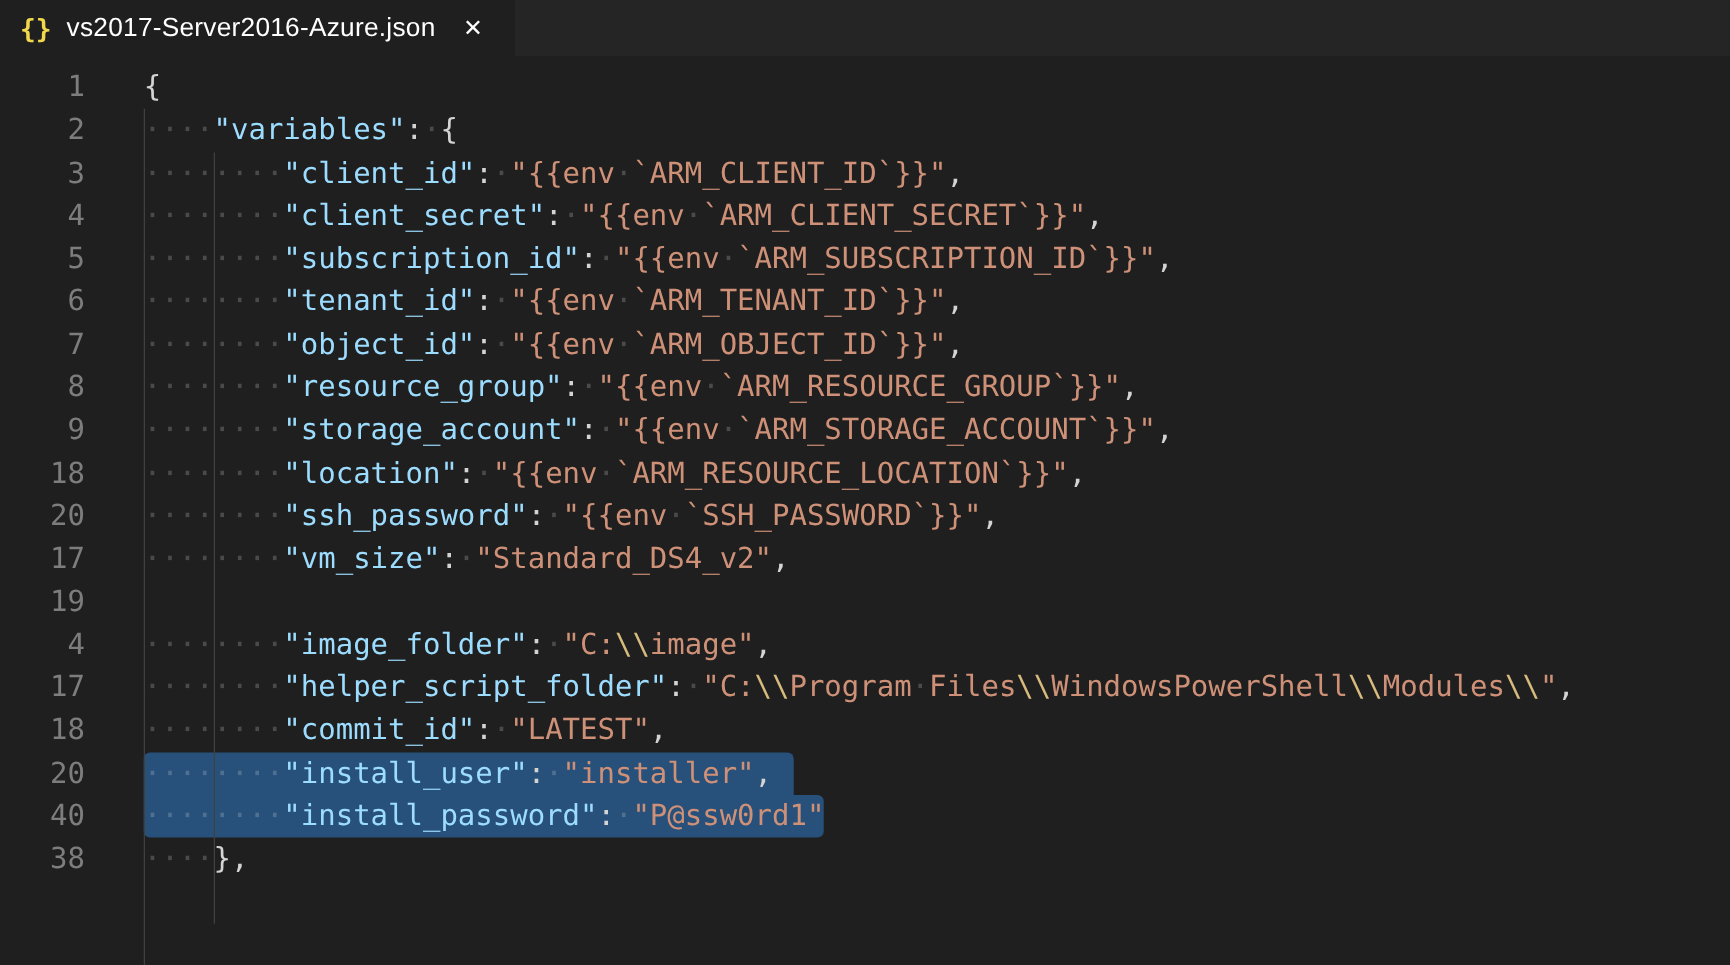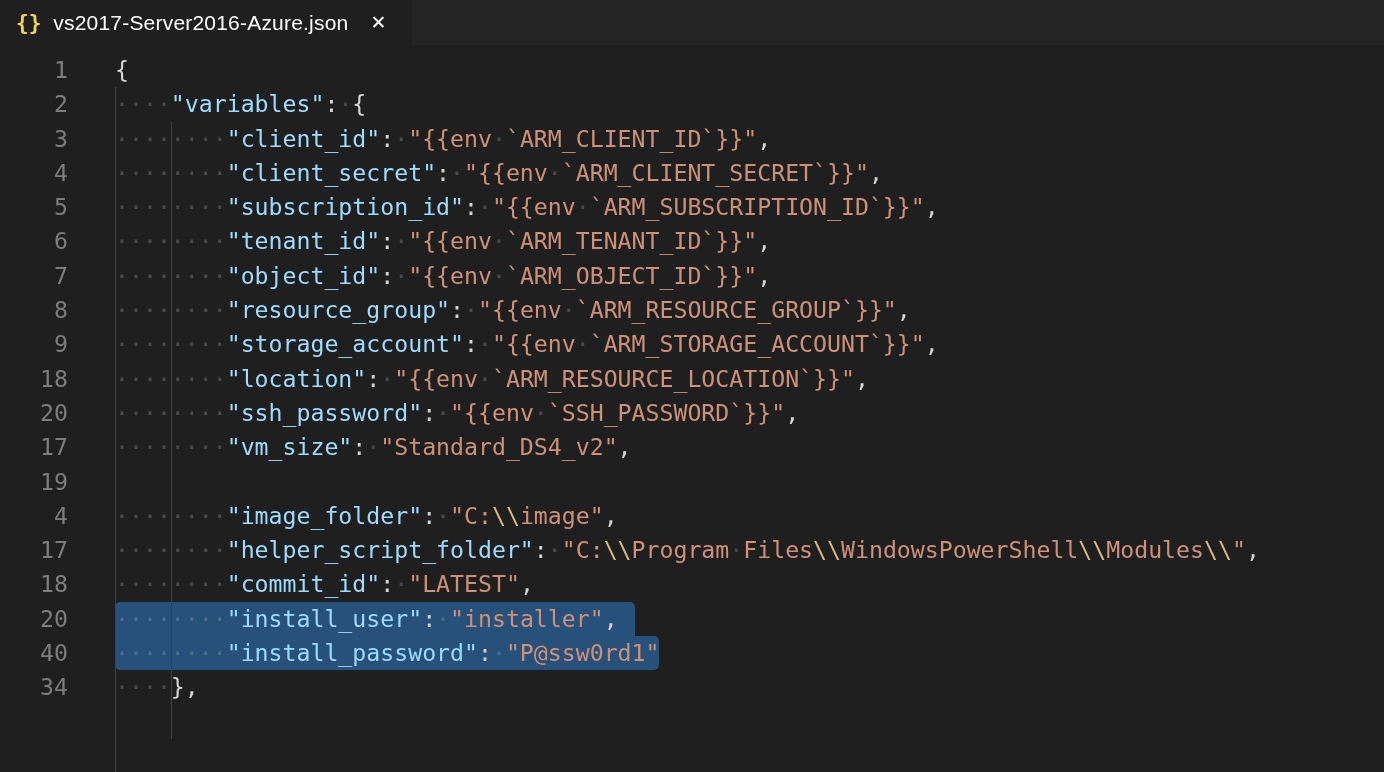--- a/index.html
+++ b/index.html
@@ -126,15 +126,15 @@
       <div class="line"><div class="ln">9</div><div class="code"><span class="tok-w">········</span><span class="tok-k">"storage_account"</span><span class="tok-p">:</span><span class="tok-w">·</span><span class="tok-s">"{{env</span><span class="tok-w">·</span><span class="tok-s">`ARM_STORAGE_ACCOUNT`}}"</span><span class="tok-p">,</span></div></div>
       <div class="line"><div class="ln">18</div><div class="code"><span class="tok-w">········</span><span class="tok-k">"location"</span><span class="tok-p">:</span><span class="tok-w">·</span><span class="tok-s">"{{env</span><span class="tok-w">·</span><span class="tok-s">`ARM_RESOURCE_LOCATION`}}"</span><span class="tok-p">,</span></div></div>
       <div class="line"><div class="ln">20</div><div class="code"><span class="tok-w">········</span><span class="tok-k">"ssh_password"</span><span class="tok-p">:</span><span class="tok-w">·</span><span class="tok-s">"{{env</span><span class="tok-w">·</span><span class="tok-s">`SSH_PASSWORD`}}"</span><span class="tok-p">,</span></div></div>
       <div class="line"><div class="ln">17</div><div class="code"><span class="tok-w">········</span><span class="tok-k">"vm_size"</span><span class="tok-p">:</span><span class="tok-w">·</span><span class="tok-s">"Standard_DS4_v2"</span><span class="tok-p">,</span></div></div>
       <div class="line"><div class="ln">19</div><div class="code"></div></div>
       <div class="line"><div class="ln">4</div><div class="code"><span class="tok-w">········</span><span class="tok-k">"image_folder"</span><span class="tok-p">:</span><span class="tok-w">·</span><span class="tok-s">"C:</span><span class="tok-e">\\</span><span class="tok-s">image"</span><span class="tok-p">,</span></div></div>
       <div class="line"><div class="ln">17</div><div class="code"><span class="tok-w">········</span><span class="tok-k">"helper_script_folder"</span><span class="tok-p">:</span><span class="tok-w">·</span><span class="tok-s">"C:</span><span class="tok-e">\\</span><span class="tok-s">Program</span><span class="tok-w">·</span><span class="tok-s">Files</span><span class="tok-e">\\</span><span class="tok-s">WindowsPowerShell</span><span class="tok-e">\\</span><span class="tok-s">Modules</span><span class="tok-e">\\</span><span class="tok-s">"</span><span class="tok-p">,</span></div></div>
       <div class="line"><div class="ln">18</div><div class="code"><span class="tok-w">········</span><span class="tok-k">"commit_id"</span><span class="tok-p">:</span><span class="tok-w">·</span><span class="tok-s">"LATEST"</span><span class="tok-p">,</span></div></div>
       <div class="line"><div class="ln">20</div><div class="code"><span class="selwrap full"><span class="tok-w">········</span><span class="tok-k">"install_user"</span><span class="tok-p">:</span><span class="tok-w">·</span><span class="tok-s">"installer"</span><span class="tok-p">,</span></span></div></div>
       <div class="line"><div class="ln">40</div><div class="code"><span class="selwrap end"><span class="tok-w">········</span><span class="tok-k">"install_password"</span><span class="tok-p">:</span><span class="tok-w">·</span><span class="tok-s">"P@ssw0rd1"</span></span></div></div>
-      <div class="line"><div class="ln">34</div><div class="code"><span class="tok-w">····</span><span class="tok-p">},</span></div></div>
+      <div class="line"><div class="ln">38</div><div class="code"><span class="tok-w">····</span><span class="tok-p">},</span></div></div>
     </div>
 </div>
 
 </body></html>

